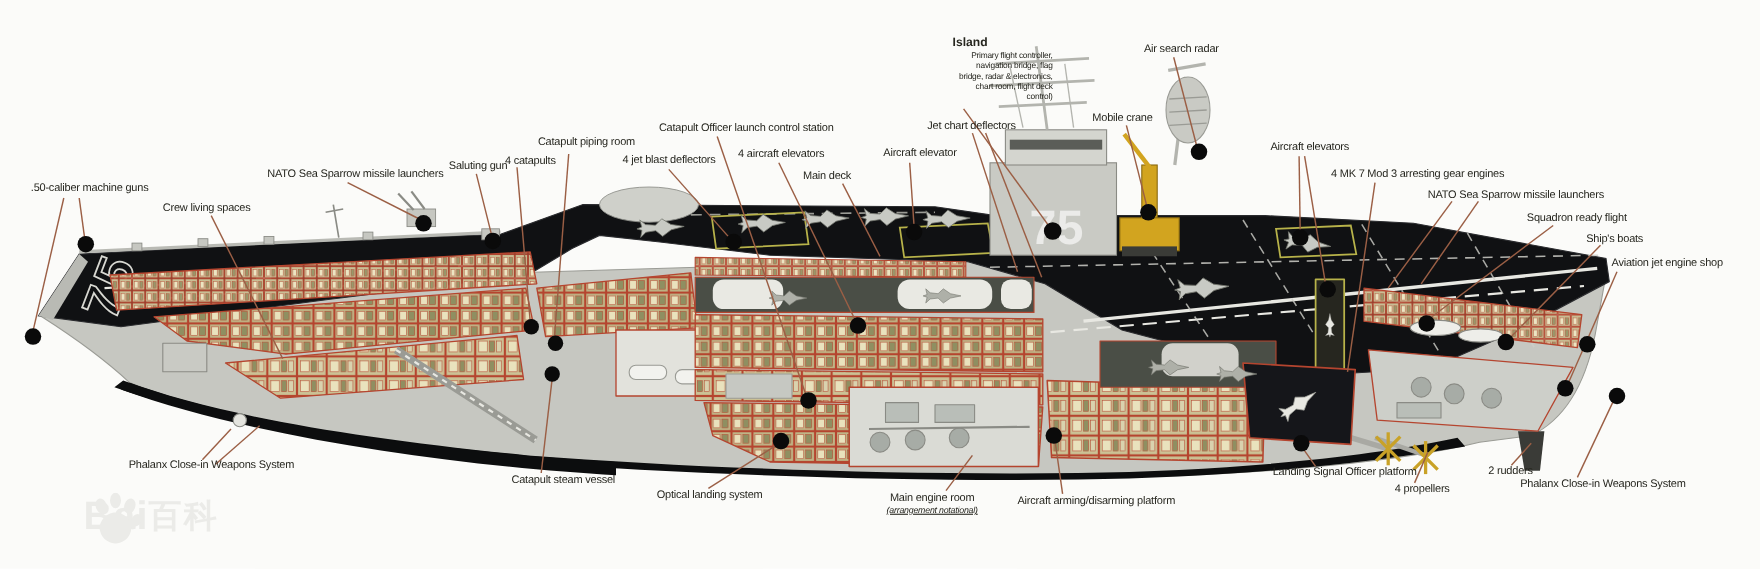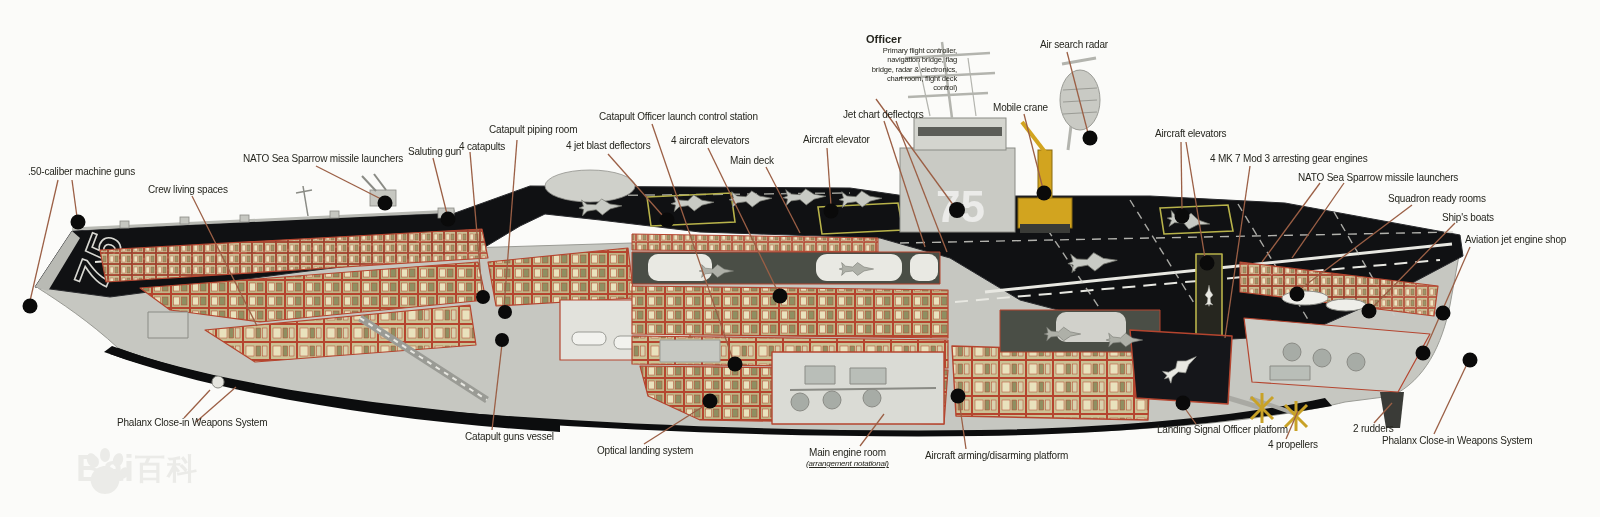--- a/index.html
+++ b/index.html
@@ -291,36 +291,36 @@
 <div class="lbl" style="left:243px;top:153px">NATO Sea Sparrow missile launchers</div>
 <div class="lbl" style="left:408px;top:146px">Saluting gun</div>
 <div class="lbl" style="left:459px;top:141px">4 catapults</div>
 <div class="lbl" style="left:489px;top:124px">Catapult piping room</div>
 <div class="lbl" style="left:566px;top:140px">4 jet blast deflectors</div>
 <div class="lbl" style="left:599px;top:111px">Catapult Officer launch control station</div>
 <div class="lbl" style="left:671px;top:135px">4 aircraft elevators</div>
 <div class="lbl" style="left:730px;top:155px">Main deck</div>
 <div class="lbl" style="left:803px;top:134px">Aircraft elevator</div>
 <div class="lbl" style="left:843px;top:109px">Jet chart deflectors</div>
-<div class="lbl lbl-bold" style="left:866px;top:33px">Officer</div>
+<div class="lbl lbl-bold" style="left:866px;top:33px">Island</div>
 <div class="lbl lbl-sub" style="left:847px;top:46px">Primary flight controller,
 navigation bridge, flag
 bridge, radar &amp; electronics,
 chart room, flight deck
 control)</div>
 <div class="lbl" style="left:1040px;top:39px">Air search radar</div>
 <div class="lbl" style="left:993px;top:102px">Mobile crane</div>
 <div class="lbl" style="left:1155px;top:128px">Aircraft elevators</div>
 <div class="lbl" style="left:1210px;top:153px">4 MK 7 Mod 3 arresting gear engines</div>
 <div class="lbl" style="left:1298px;top:172px">NATO Sea Sparrow missile launchers</div>
-<div class="lbl" style="left:1388px;top:193px">Squadron ready rooms</div>
+<div class="lbl" style="left:1388px;top:193px">Squadron ready flight</div>
 <div class="lbl" style="left:1442px;top:212px">Ship's boats</div>
 <div class="lbl" style="left:1465px;top:234px">Aviation jet engine shop</div>
 <div class="lbl" style="left:117px;top:417px">Phalanx Close-in Weapons System</div>
-<div class="lbl" style="left:465px;top:431px">Catapult guns vessel</div>
+<div class="lbl" style="left:465px;top:431px">Catapult steam vessel</div>
 <div class="lbl" style="left:597px;top:445px">Optical landing system</div>
 <div class="lbl" style="left:809px;top:447px">Main engine room</div>
 <div class="lbl lbl-note" style="left:806px;top:459px">(arrangement notational)</div>
 <div class="lbl" style="left:925px;top:450px">Aircraft arming/disarming platform</div>
 <div class="lbl" style="left:1157px;top:424px">Landing Signal Officer platform</div>
 <div class="lbl" style="left:1268px;top:439px">4 propellers</div>
 <div class="lbl" style="left:1353px;top:423px">2 rudders</div>
 <div class="lbl" style="left:1382px;top:435px">Phalanx Close-in Weapons System</div>
 
 <div class="watermark">

